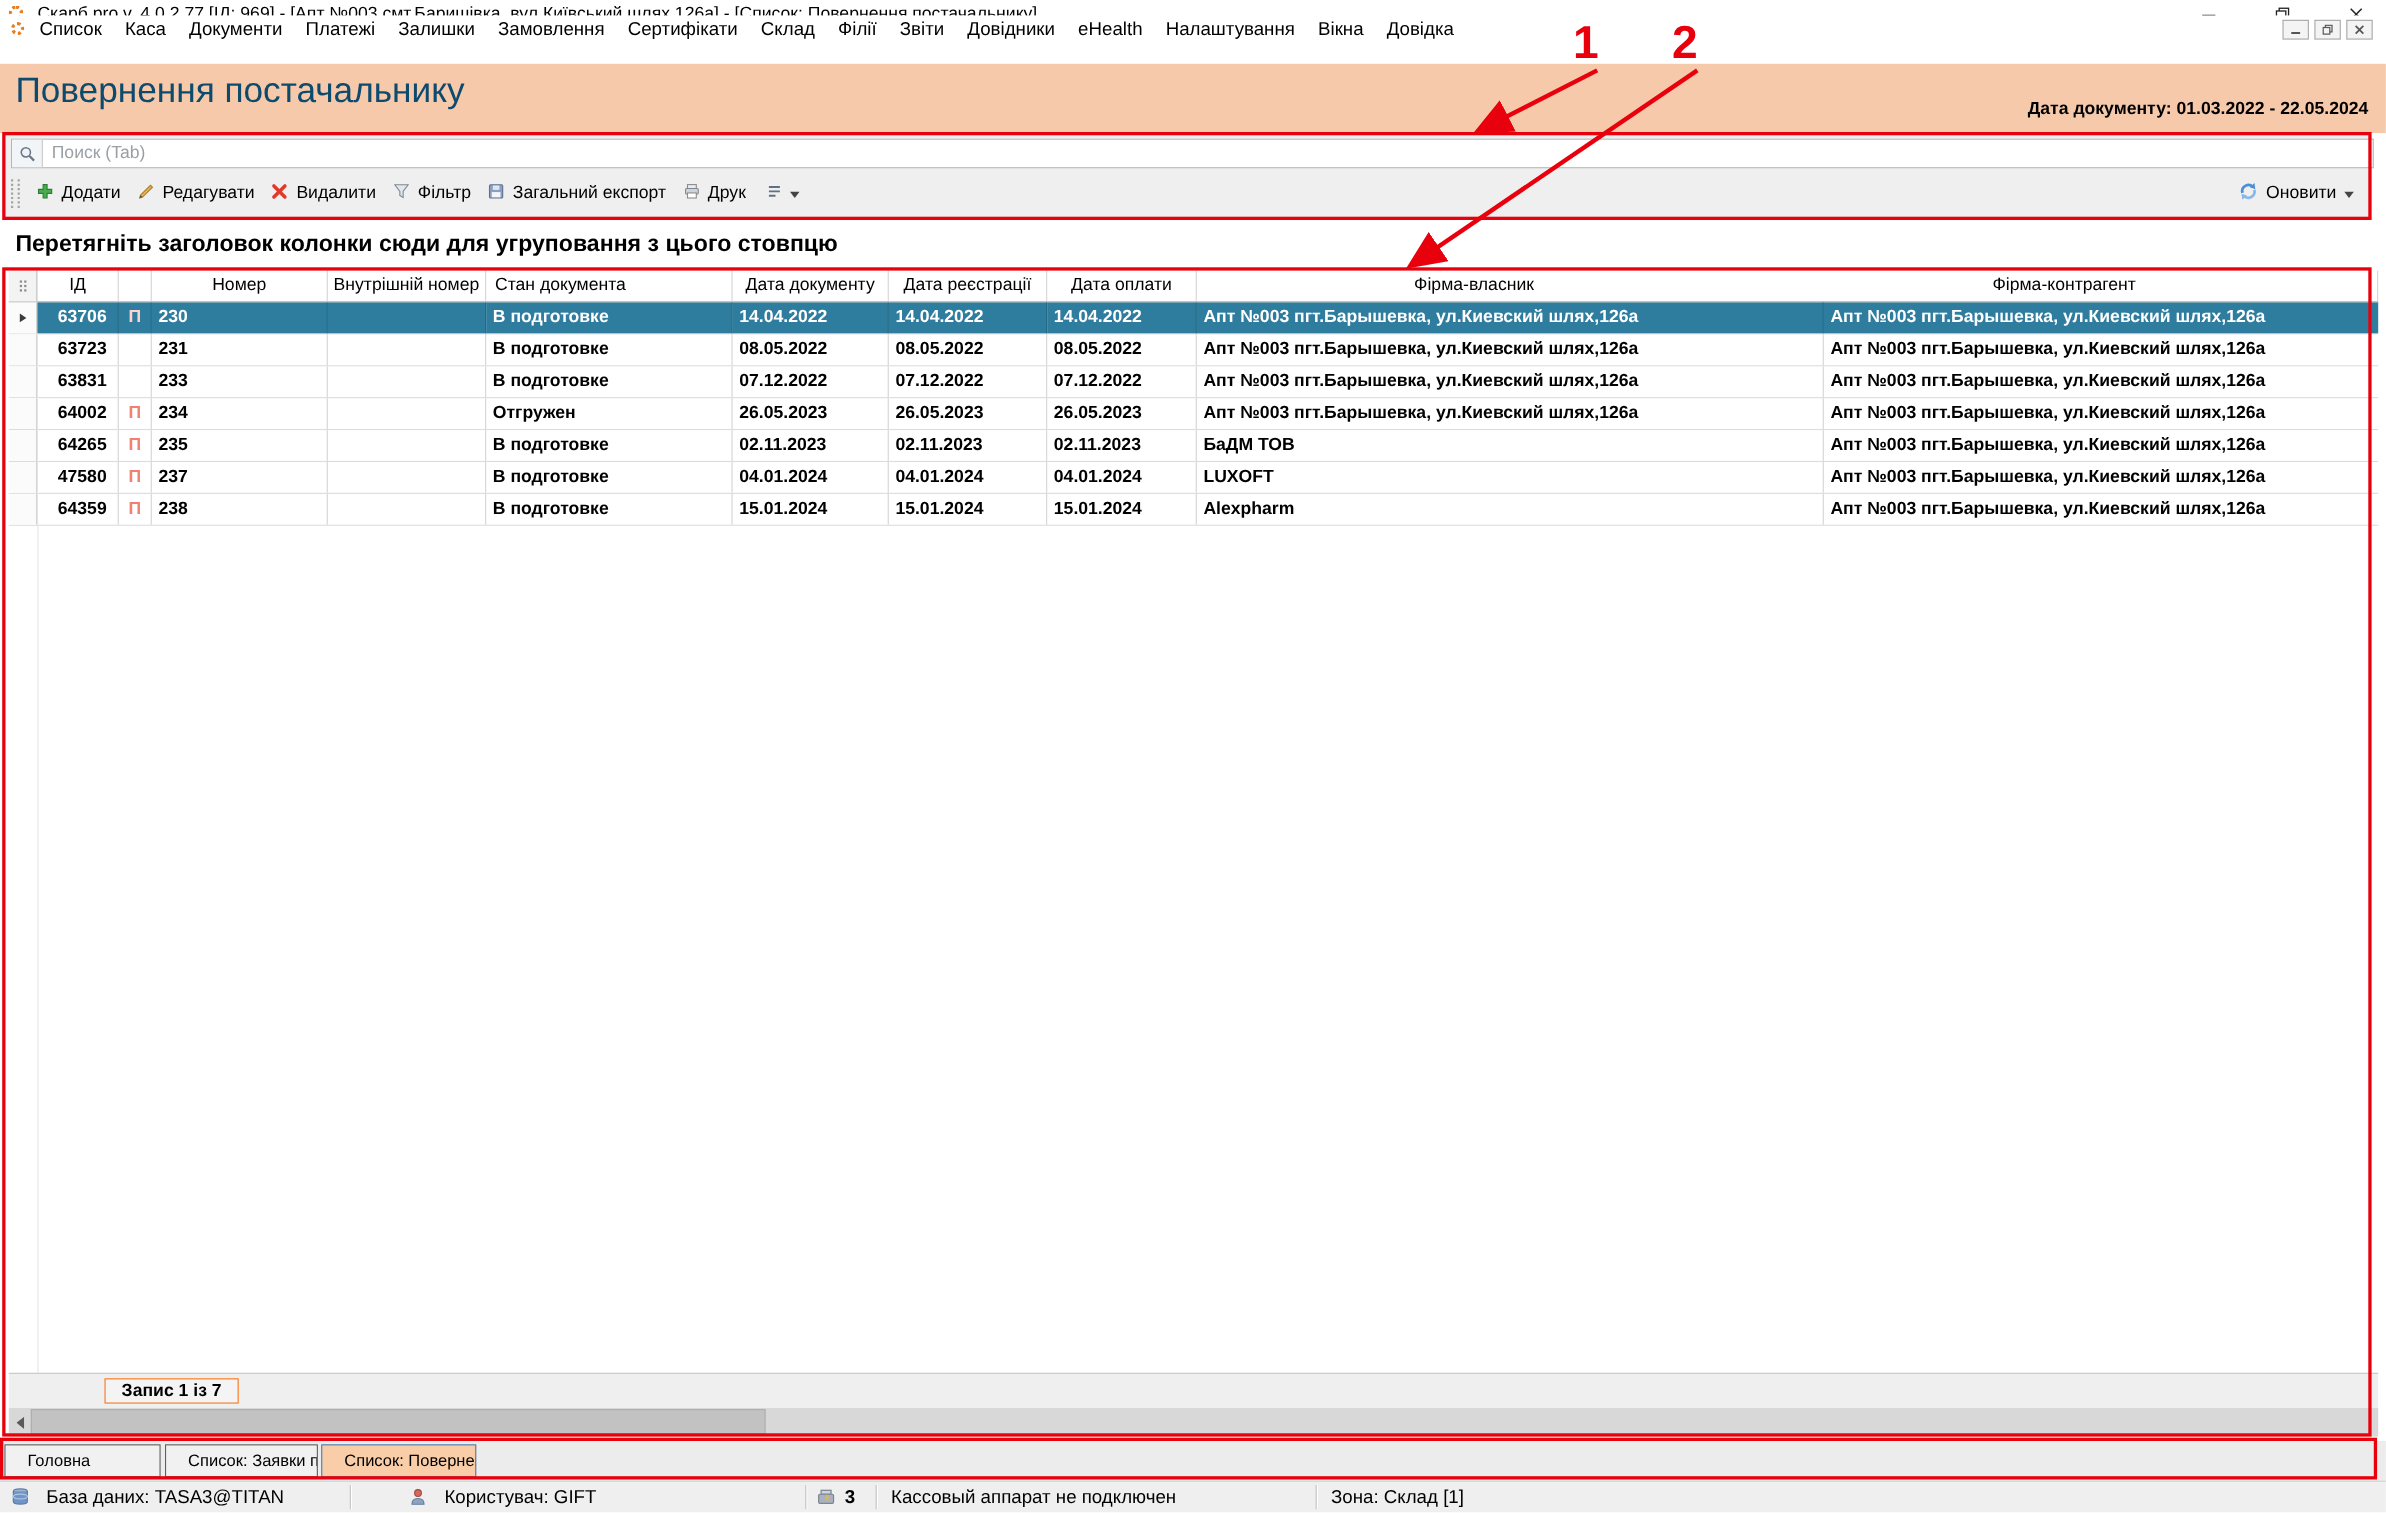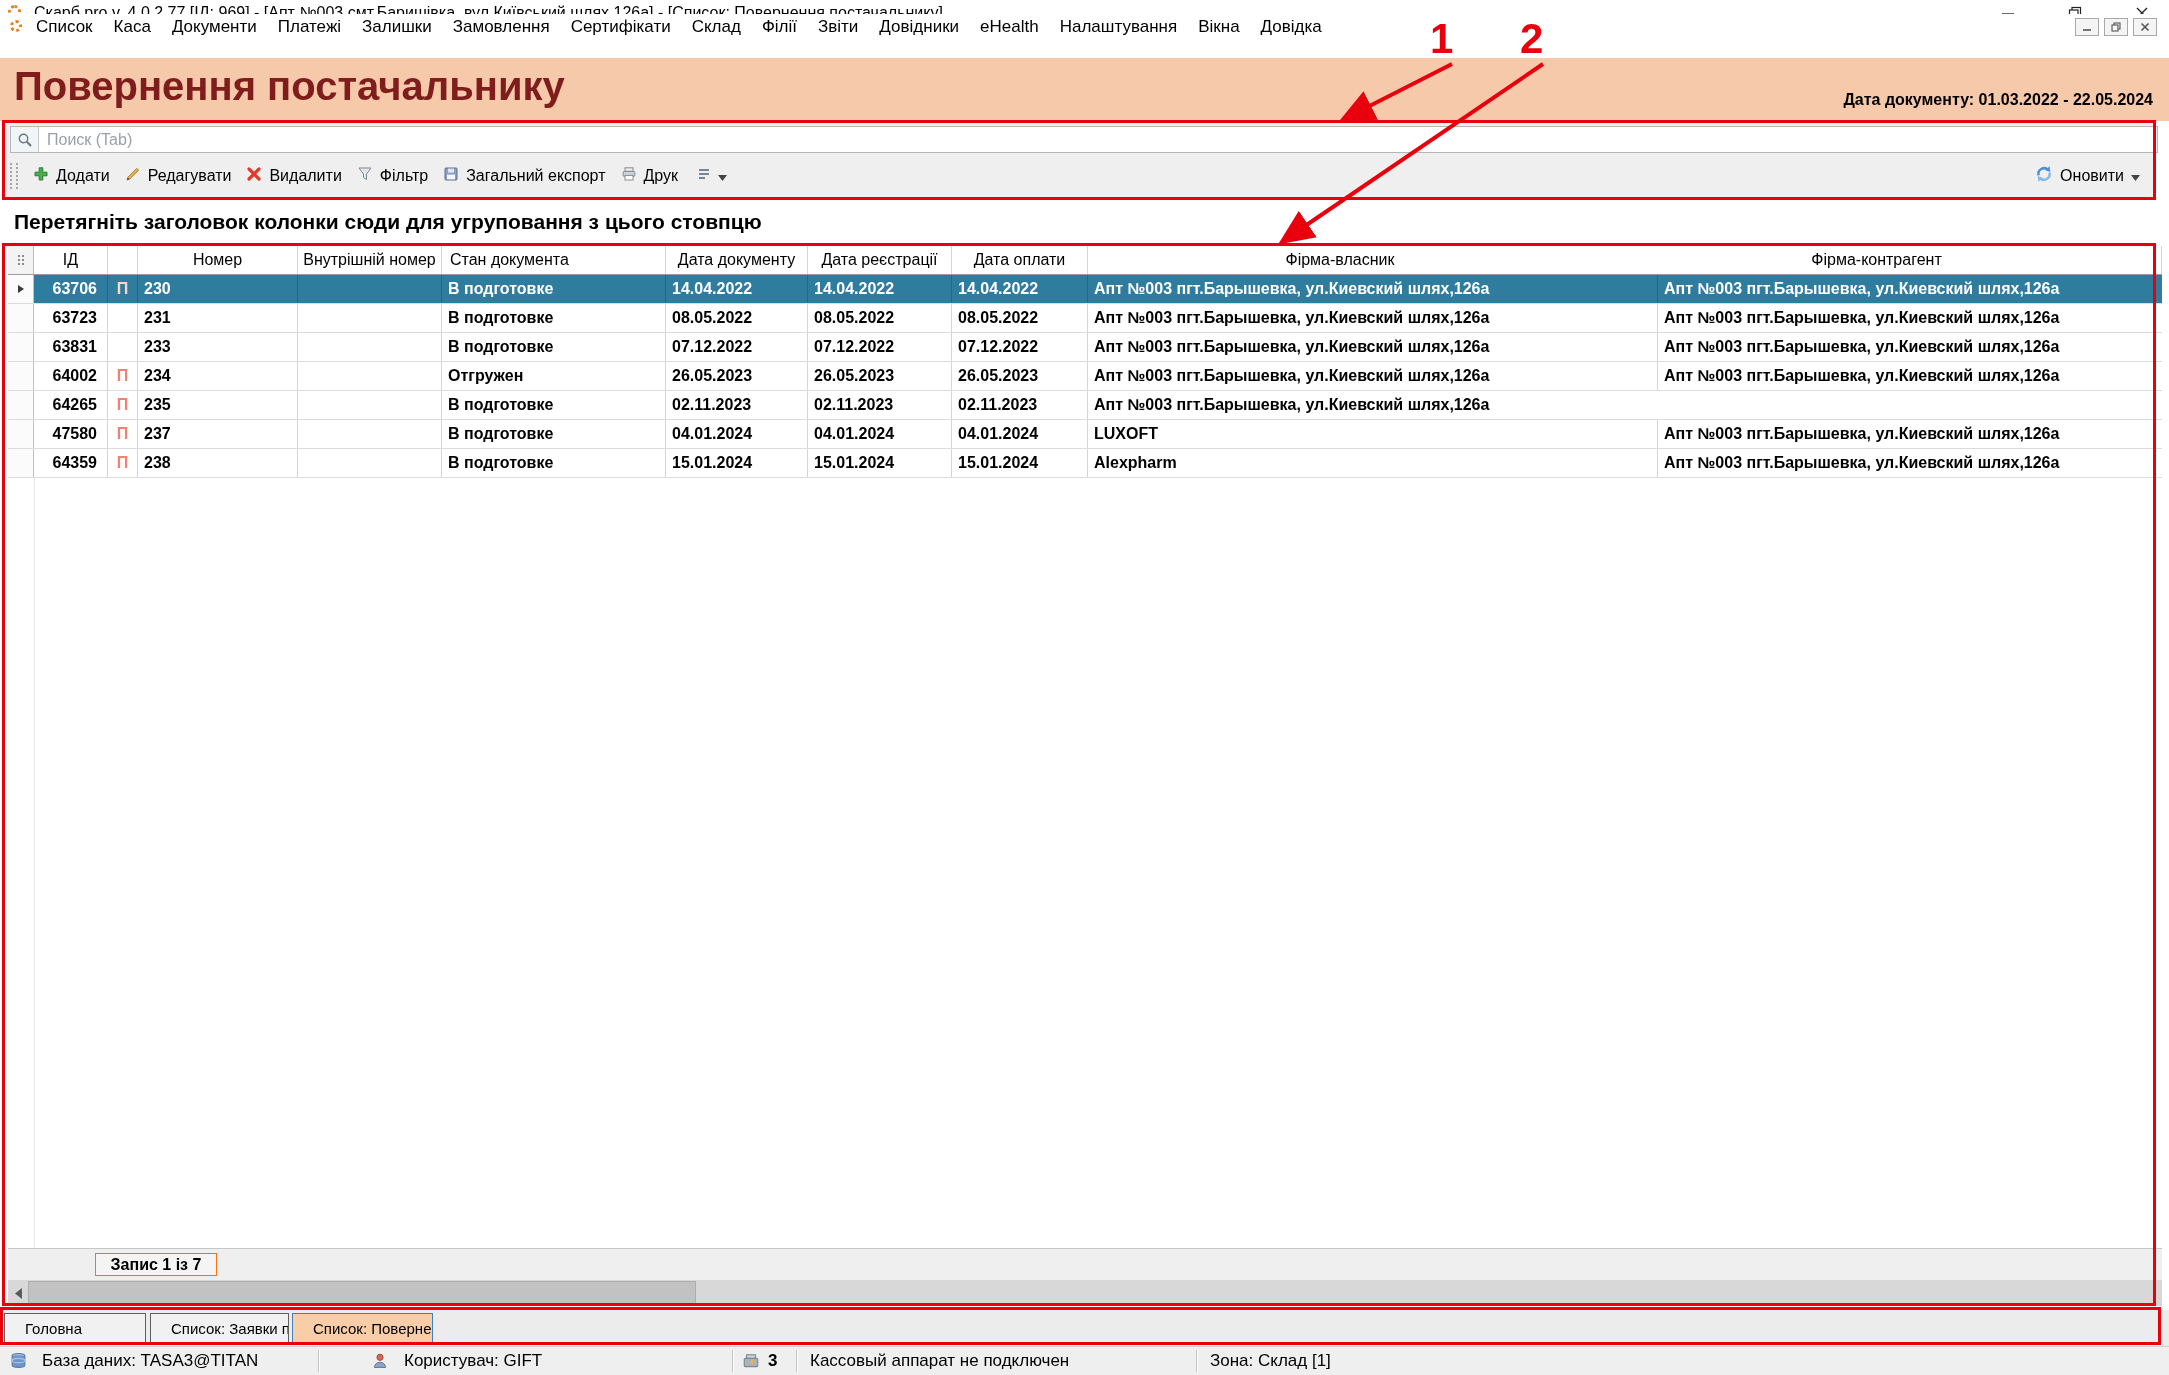--- a/index.html
+++ b/index.html
@@ -16,21 +16,21 @@
   
   .menubar{position:absolute;left:0;top:14px;width:2169px;height:26px;background:#fff;}
   .menubar .logo2{position:absolute;left:10px;top:6px;width:12px;height:12px;border:3px dotted #e87d1e;border-radius:50%;box-sizing:border-box;}
   .menu-items{position:absolute;left:36px;top:0;height:26px;display:flex;gap:21px;align-items:center;}
   .menu-item{font-size:17px;white-space:nowrap;cursor:default;}
   .mdi-controls{position:absolute;right:12px;top:4px;display:flex;gap:5px;}
   .mdi-btn{width:24px;height:18px;background:#f4f4f4;border:1px solid #a8a8a8;display:flex;align-items:center;justify-content:center;box-sizing:border-box;}
 
   
   .header-band{position:absolute;left:0;top:58px;width:2169px;height:63px;background:#f6c9ab;}
-  .page-title{position:absolute;left:14px;top:6px;font-size:40px;font-weight:bold;color:#7f1d1d;margin:0;white-space:nowrap;}
+  .page-title{position:absolute;left:14px;top:6px;font-size:32px;font-weight:normal;color:#0c4a6e;margin:0;white-space:nowrap;}
   .date-range{position:absolute;right:16px;bottom:12px;font-size:16px;font-weight:bold;}
 
   
   .cmdarea{position:absolute;left:4px;top:122px;width:2152px;height:76px;background:#efefef;}
   .search-row{position:absolute;left:10px;top:126px;width:2148px;height:27px;background:#fff;border:1px solid #b5b5b5;box-sizing:border-box;display:flex;}
   .search-icon-box{width:27px;height:100%;border-right:1px solid #c9c9c9;background:#f2f5f8;display:flex;align-items:center;justify-content:center;flex:none;}
   .search-input{flex:1;border:none;outline:none;font-size:16px;padding:0 8px;font-family:inherit;background:transparent;color:#333;}
   .search-input::placeholder{color:#9aa0a6;}
   .toolbar{position:absolute;left:6px;top:156px;width:2150px;height:40px;display:flex;align-items:center;}
   .grip{width:4px;height:26px;border-left:2px dotted #a5a5a5;border-right:2px dotted #a5a5a5;margin-left:4px;flex:none;}
@@ -334,20 +334,21 @@
       <div class="grow">
         <div class="gc c0"></div>
         <div class="gc c1">64265</div>
         <div class="gc c2">П</div>
         <div class="gc c3">235</div>
         <div class="gc c4"></div>
         <div class="gc c5">В подготовке</div>
         <div class="gc c6">02.11.2023</div>
         <div class="gc c7">02.11.2023</div>
         <div class="gc c8">02.11.2023</div>
+        <div class="gc c9">БаДМ ТОВ</div>
         <div class="gc c10">Апт №003 пгт.Барышевка, ул.Киевский шлях,126а</div>
       </div>
       <div class="grow">
         <div class="gc c0"></div>
         <div class="gc c1">47580</div>
         <div class="gc c2">П</div>
         <div class="gc c3">237</div>
         <div class="gc c4"></div>
         <div class="gc c5">В подготовке</div>
         <div class="gc c6">04.01.2024</div>

